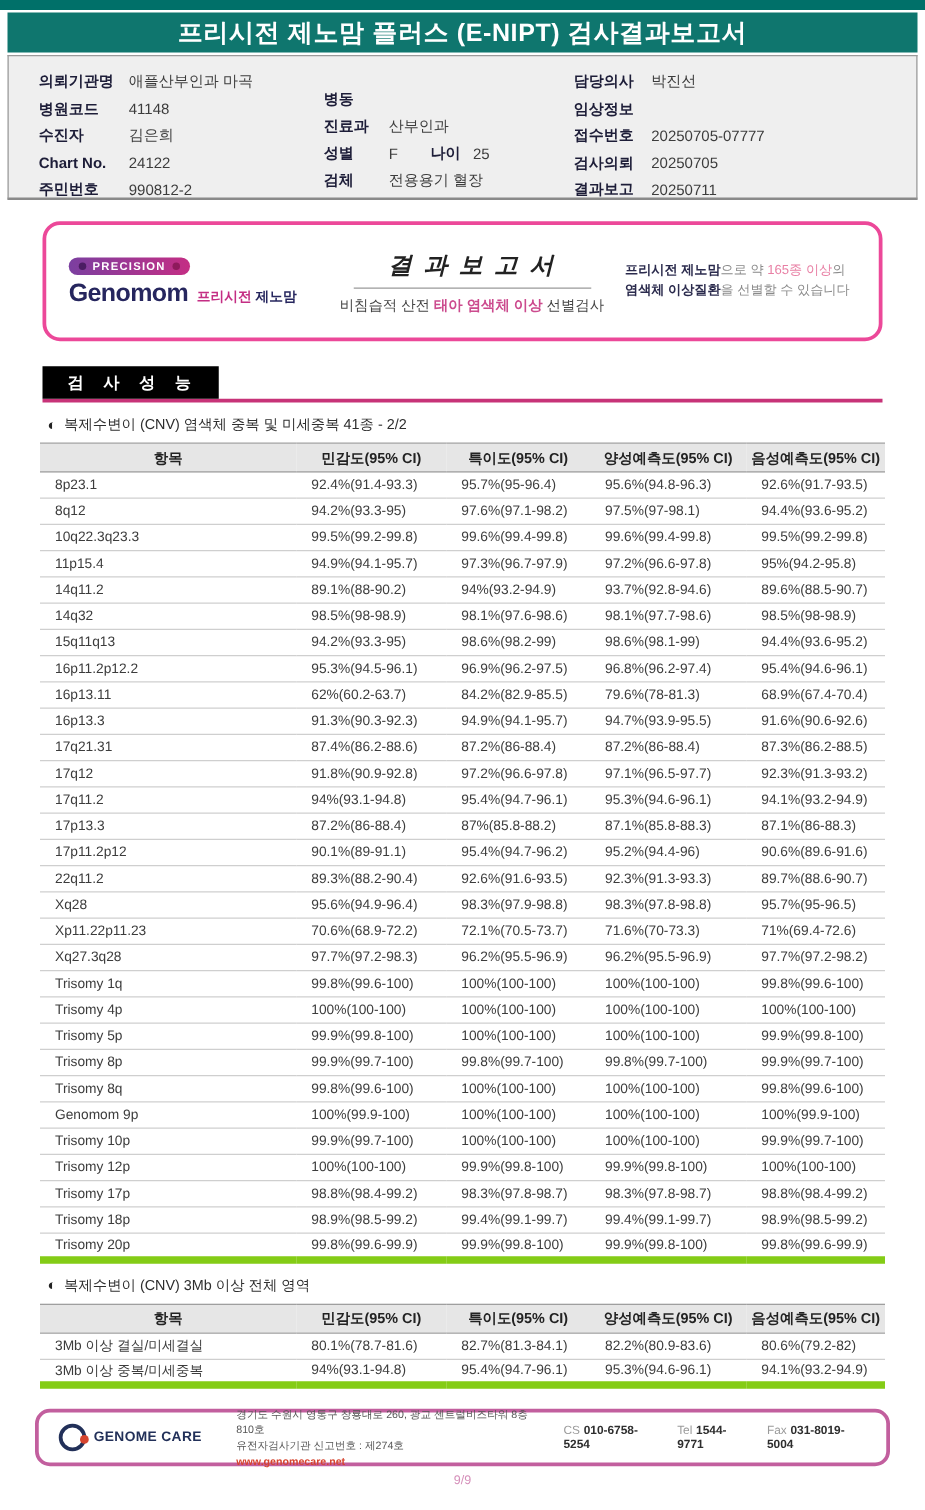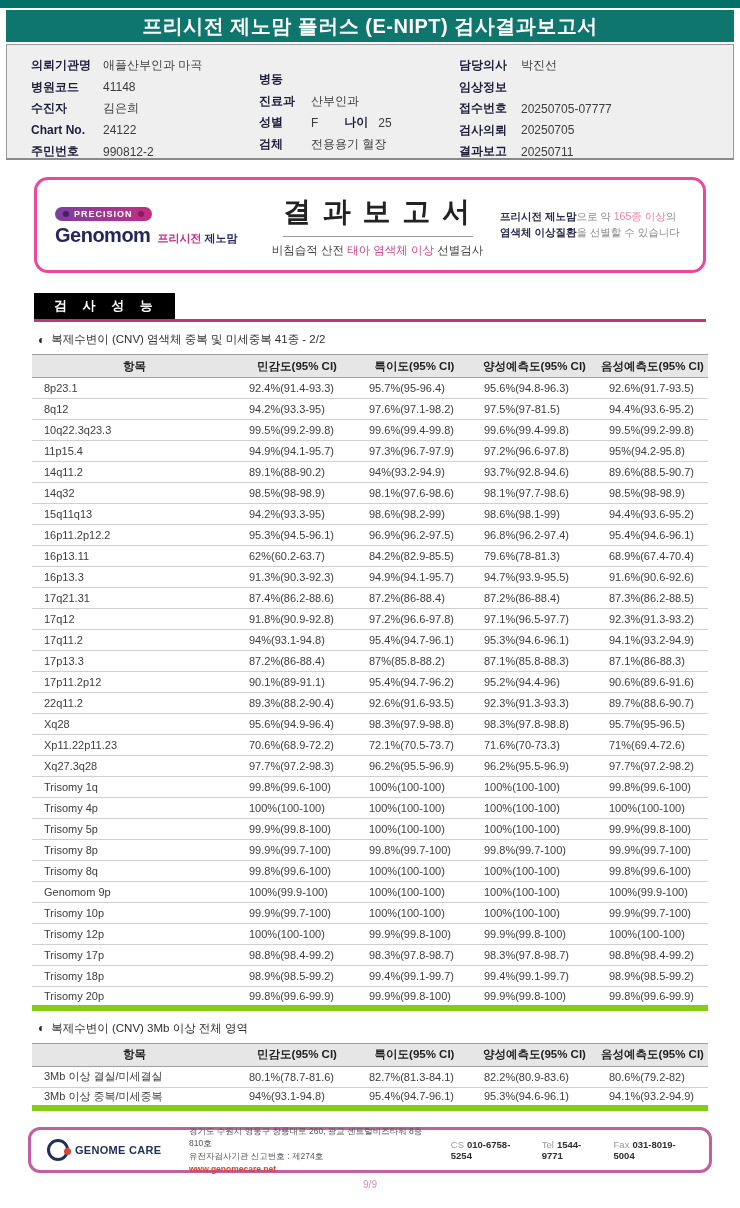--- a/index.html
+++ b/index.html
@@ -46,24 +46,24 @@
     border-radius:9px; padding:2px 8px;
   }
   .badge .dot { width:6px; height:6px; border-radius:50%; background:#4b1d63; display:inline-block; }
   .badge .dot.r { background:#8e1a5c; }
   .brand-line { margin-top:3px; display:flex; align-items:baseline; gap:7px; }
   .brand-name { font-size:20px; font-weight:bold; color:#26265E; letter-spacing:-0.5px; }
   .brand-kr { font-size:11px; font-weight:bold; }
   .brand-kr .a { color:#C42E84; }
   .brand-kr .b { color:#26265E; }
   .banner-center { flex:1; text-align:center; }
-  .banner-title { font-size:28px; font-weight:bold; color:#222; letter-spacing:2px; }
+  .banner-title { font-size:19px; font-weight:bold; color:#222; letter-spacing:2px;font-style:italic; }
   .banner-rule { width:190px; height:1px; background:#9a9a9a; margin:5px auto 6px auto; }
   .banner-sub { font-size:11.5px; color:#444; }
-  .banner-sub .accent { color:#CC4B8E; font-weight:normal; }
+  .banner-sub .accent { color:#CC4B8E; font-weight:bold; }
   .banner-note { width:185px; font-size:10.5px; color:#8a8a8a; line-height:1.5; }
   .banner-note .bd { color:#2b2b4d; font-weight:bold; }
   .banner-note .pk { color:#E87FA4; }
 
   
   .section-head { margin:20px 34px 0 34px; border-bottom:3px solid #C73378; }
   .section-tab {
     display:inline-block; background:#000000; color:#fff; font-weight:bold;
     font-size:13px; letter-spacing:6px; padding:4px 16px 4px 20px;
   }
@@ -228,21 +228,21 @@
           <td>8p23.1</td>
           <td>92.4%(91.4-93.3)</td>
           <td>95.7%(95-96.4)</td>
           <td>95.6%(94.8-96.3)</td>
           <td>92.6%(91.7-93.5)</td>
         </tr>
         <tr>
           <td>8q12</td>
           <td>94.2%(93.3-95)</td>
           <td>97.6%(97.1-98.2)</td>
-          <td>97.5%(97-81.5)</td>
+          <td>97.5%(97-98.1)</td>
           <td>94.4%(93.6-95.2)</td>
         </tr>
         <tr>
           <td>10q22.3q23.3</td>
           <td>99.5%(99.2-99.8)</td>
           <td>99.6%(99.4-99.8)</td>
           <td>99.6%(99.4-99.8)</td>
           <td>99.5%(99.2-99.8)</td>
         </tr>
         <tr>

